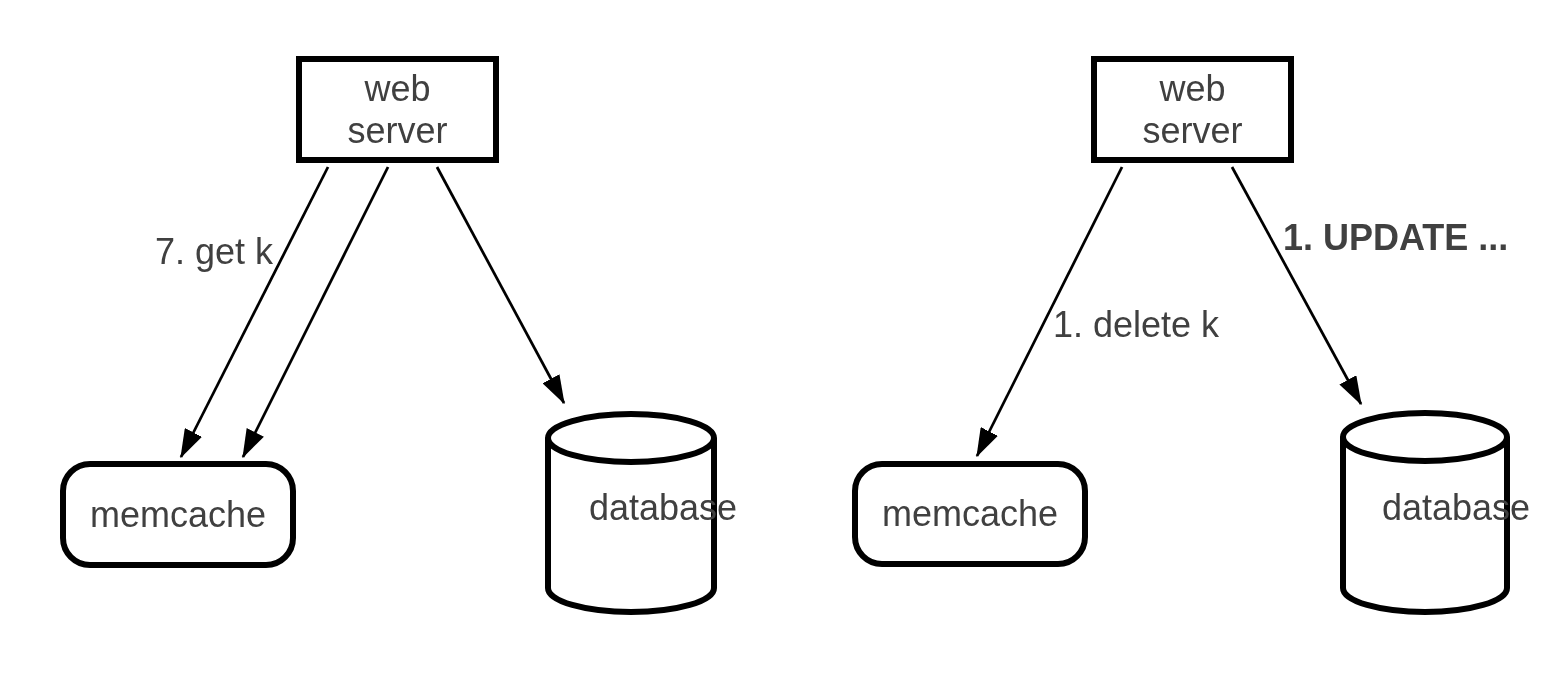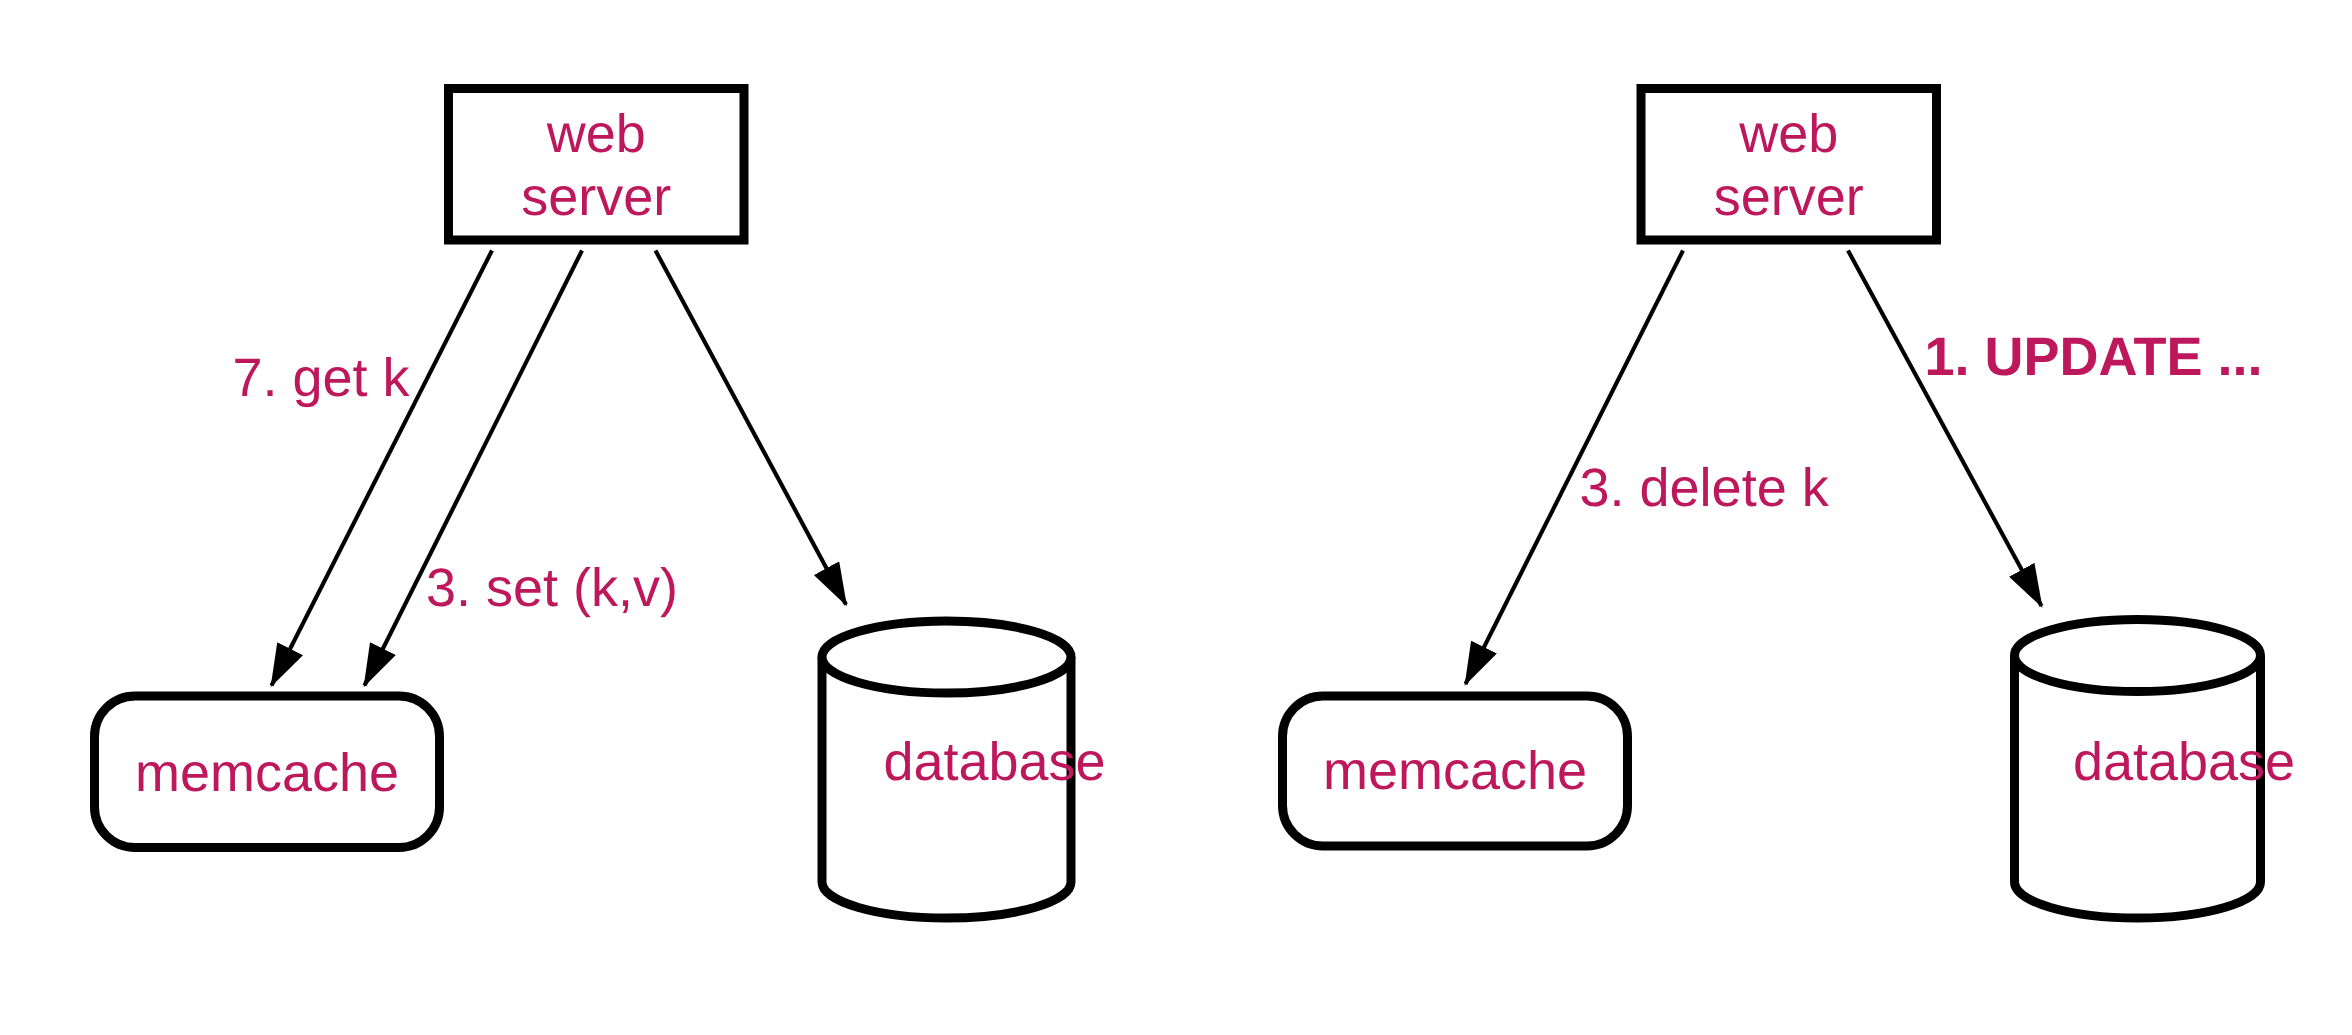--- a/index.html
+++ b/index.html
@@ -1,18 +1,18 @@
 <!DOCTYPE html>
 <html><head>
 <meta charset="utf-8">
 <style>
   html,body{margin:0;padding:0;background:#ffffff;}
   .canvas{
     position:relative;width:1568px;height:690px;background:#ffffff;
-    font-family:"Liberation Sans",sans-serif;color:#be185d;overflow:hidden;
+    font-family:"Liberation Sans",sans-serif;color:#404040;overflow:hidden;
   }
   .layer{position:absolute;left:0;top:0;}
   .node{
     position:absolute;box-sizing:border-box;border:6px solid #000;background:#fff;
     display:flex;align-items:center;justify-content:center;
     font-size:36px;line-height:1.15;text-align:center;white-space:pre-line;
   }
   .rounded{border-radius:30px;}
   .edge-label{position:absolute;font-size:36px;white-space:nowrap;}
   .db-label{
@@ -62,23 +62,22 @@
       <ellipse cx="1425" cy="437" rx="82" ry="24" fill="#fff" stroke="#000" stroke-width="6"></ellipse>
     </g>
   </svg>
 
   <div class="node" id="l-ws">web
 server</div>
   <div class="node rounded" id="l-mc">memcache</div>
   <div class="db-label" id="l-db-label">database</div>
 
   <div class="edge-label" id="lbl-getk">7. get k</div>
-  <div class="edge-label" id="lbl-setkv">3. set (k,v)</div>
 
   <div class="node" id="r-ws">web
 server</div>
   <div class="node rounded" id="r-mc">memcache</div>
   <div class="db-label" id="r-db-label">database</div>
 
   <div class="edge-label" id="lbl-update">1. UPDATE ...</div>
-  <div class="edge-label" id="lbl-deletek">3. delete k</div>
+  <div class="edge-label" id="lbl-deletek">1. delete k</div>
 
 </div>
 
 </body></html>

